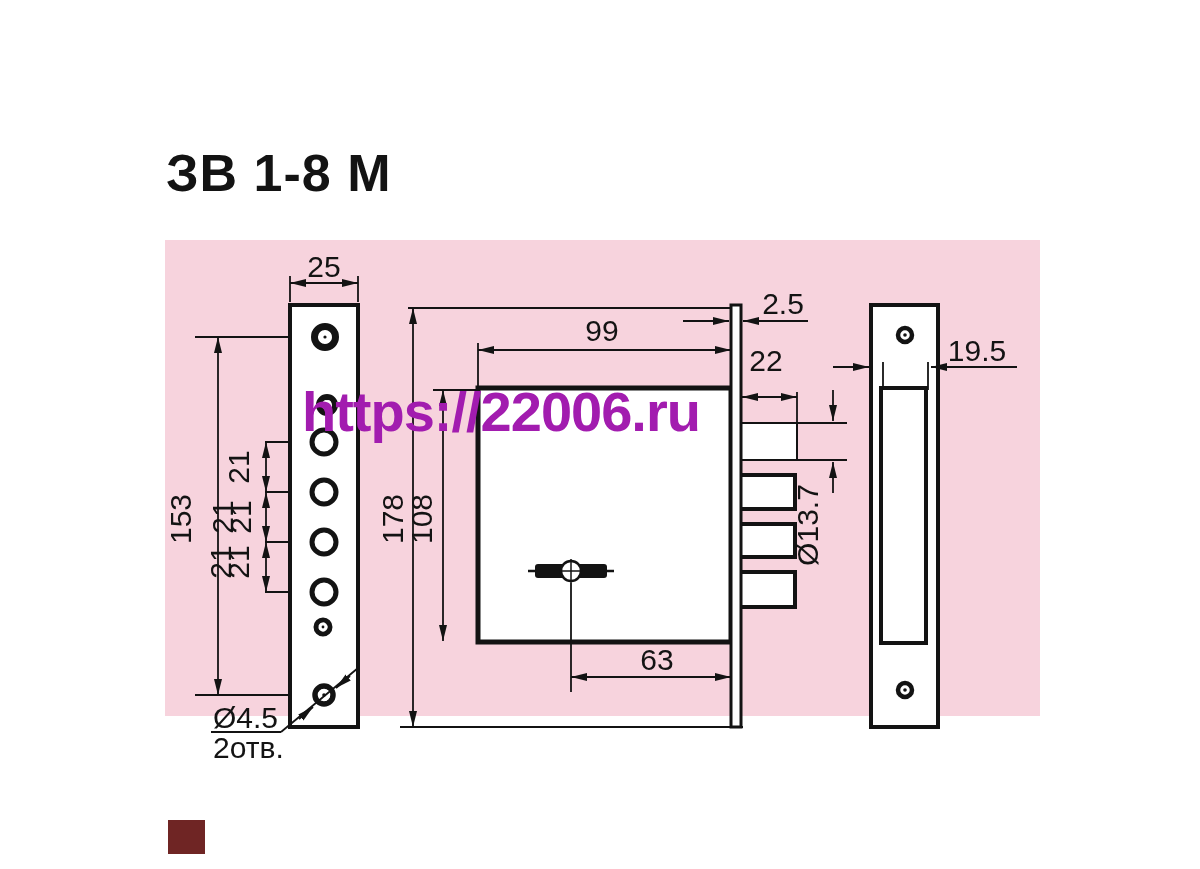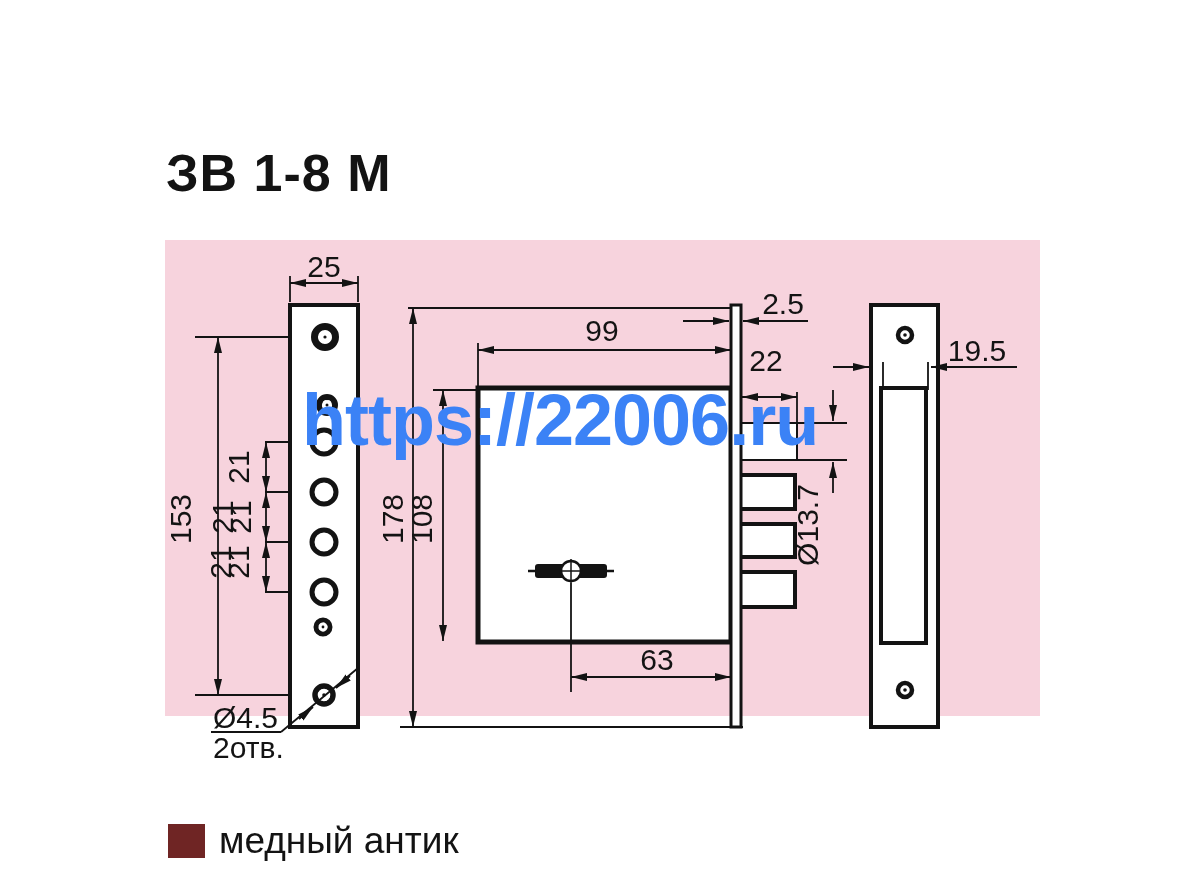--- a/index.html
+++ b/index.html
@@ -14,22 +14,22 @@
   .panel{
     position:absolute;left:165px;top:240px;width:875px;height:476px;
     background:#f7d3dd;
   }
   .panel svg{position:absolute;left:0;top:0;}
   svg text{
     font-family:"Liberation Sans",sans-serif;font-size:30px;fill:#131313;
   }
   .watermark{
     position:absolute;left:302px;top:384px;z-index:5;
-    font-size:72px;font-weight:bold;letter-spacing:-1px;line-height:1;
-    color:#3b82f6;white-space:nowrap;
+    font-size:56px;font-weight:bold;letter-spacing:-1px;line-height:1;
+    color:#a21caf;white-space:nowrap;
   }
   .legend{
     position:absolute;left:168px;top:820px;display:flex;align-items:center;
   }
   .legend .swatch{
     width:37px;height:34px;background:#6f2524;display:inline-block;
   }
   .legend .label{
     margin-left:14px;font-size:37px;color:#131313;
   }
@@ -172,14 +172,13 @@
       <text x="492" y="430" text-anchor="middle">63</text>
       <text x="812" y="121" text-anchor="middle">19.5</text>
     </g>
   </svg>
 </div>
 
 <div class="watermark">https://22006.ru</div>
 
 <div class="legend">
   <span class="swatch"></span>
-  <span class="label">медный антик</span>
 </div>
 
 </body></html>

